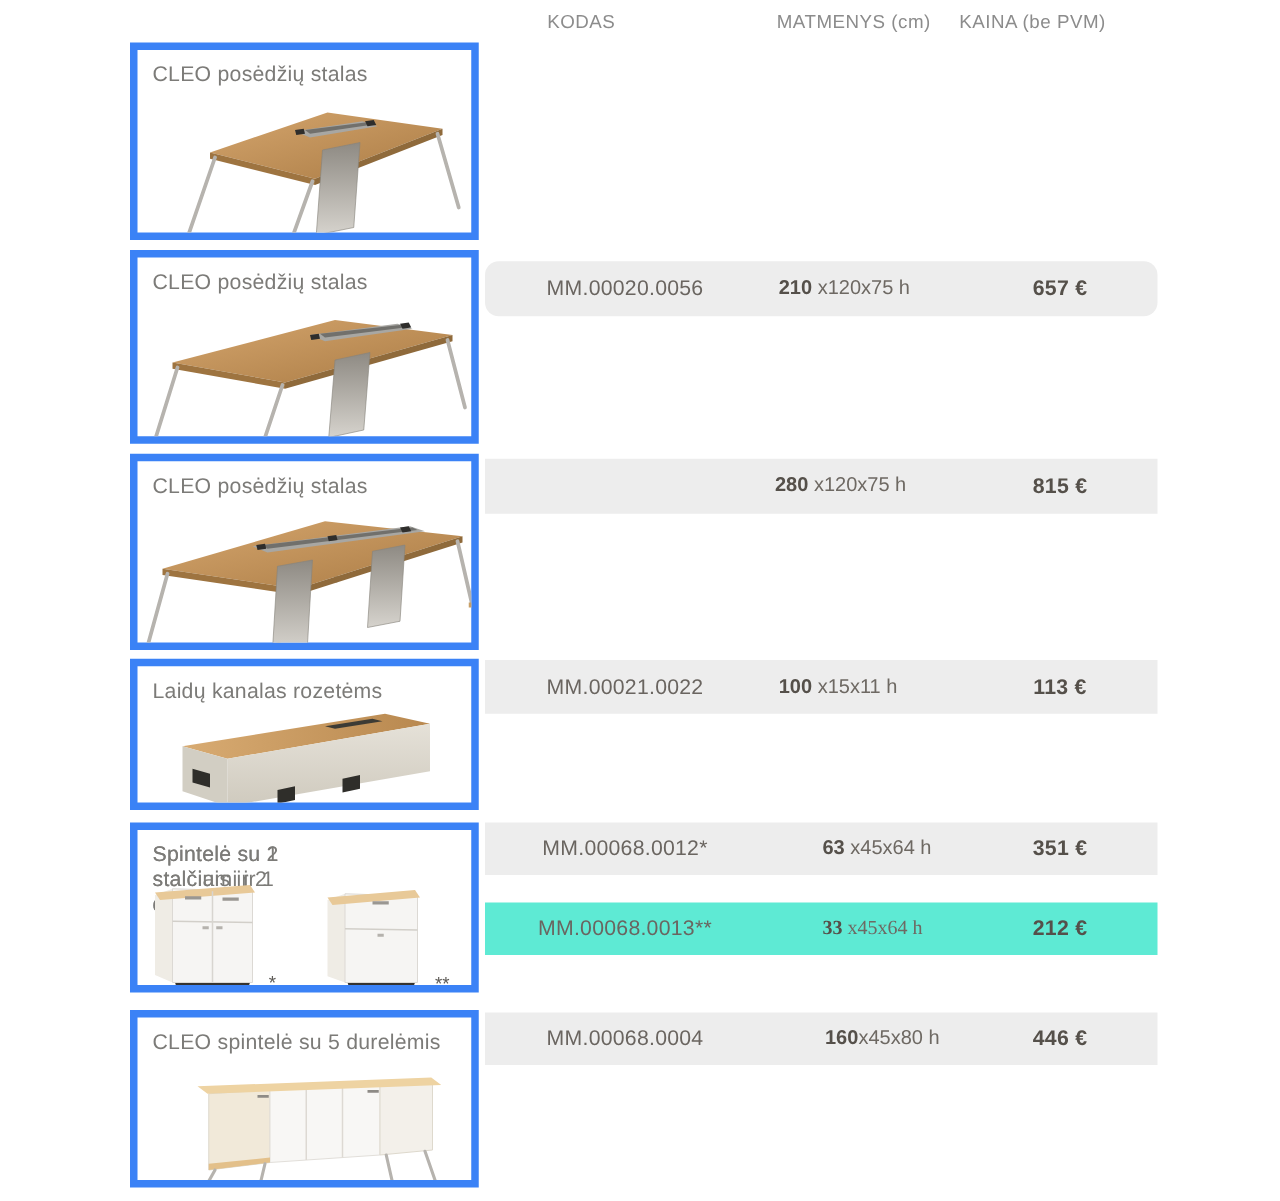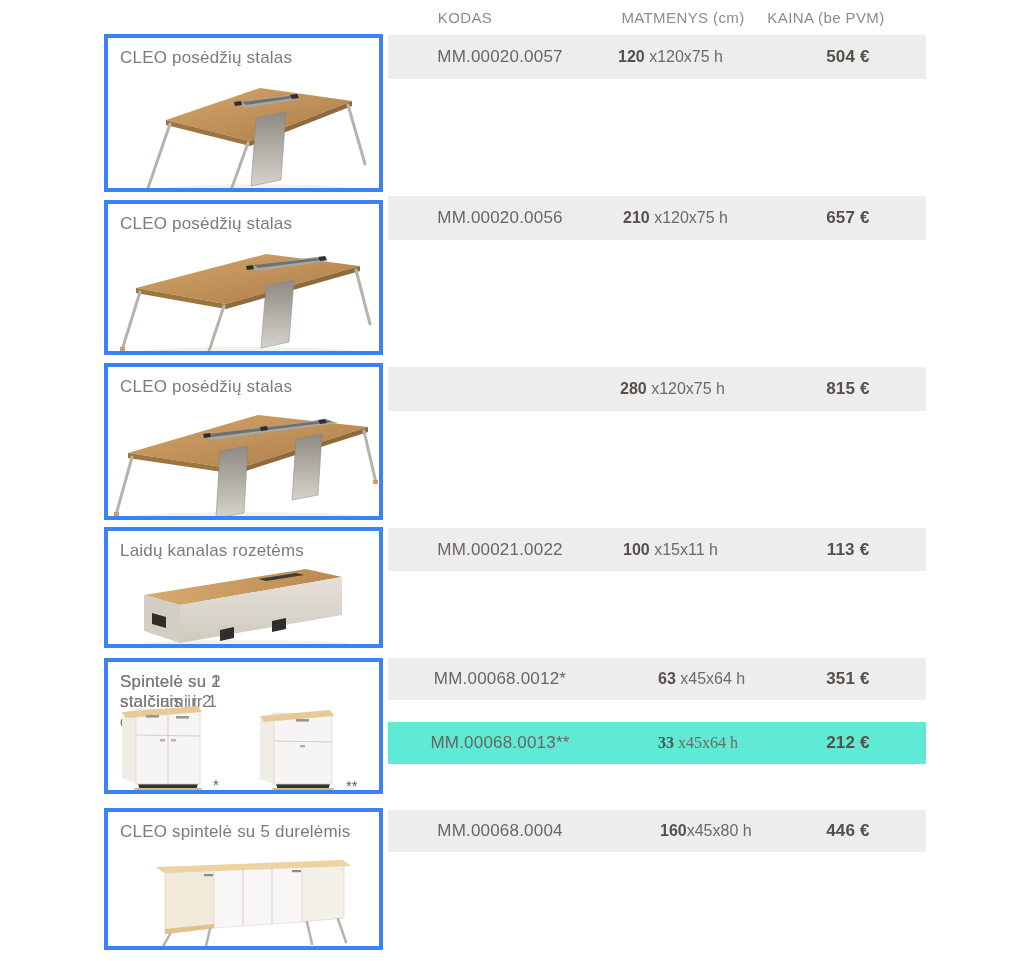--- a/index.html
+++ b/index.html
@@ -6,21 +6,21 @@
   body{font-family:"Liberation Sans","DejaVu Sans",sans-serif;-webkit-font-smoothing:antialiased;}
   .page{position:relative;width:1024px;height:961px;background:#ffffff;overflow:hidden;}
 
   
   .col-header{position:absolute;top:9px;font-size:15px;color:#8c8c8c;letter-spacing:.4px;text-align:center;font-stretch:condensed;}
   .h-kodas{left:390px;width:150px;}
   .h-matmenys{left:608px;width:150px;}
   .h-kaina{left:751px;width:150px;}
 
   
-  .imgbox{position:absolute;left:104px;width:279px;background:#ffffff;border:4px solid #3b82f6;box-sizing:border-box;overflow:hidden;}
+  .imgbox{position:absolute;left:104px;width:279px;background:#ffffff;border:6px solid #3b82f6;box-sizing:border-box;overflow:hidden;}
   .imgbox .label{position:absolute;top:10px;left:12px;right:8px;font-size:17px;color:#7c7b78;letter-spacing:.2px;font-stretch:condensed;}
   .imgbox svg{position:absolute;left:0;top:0;}
   .label-sm{font-size:13.5px;line-height:1.18;}
   .label-left{position:absolute;top:8px;left:9px;width:136px;}
   .label-right{position:absolute;top:8px;left:146px;width:130px;}
   .mark{position:absolute;font-size:15px;color:#5c5955;}
 
   
   .band{position:absolute;left:388px;width:538px;background:#ededed;}
   .band.dark{background:#5eead4;margin-top:16px;}
@@ -58,25 +58,20 @@
       <polygon points="142,103 244,63 244,68 142,108" fill="#8f6a3b"></polygon>
       <polygon points="126,65 180,57 192,61 138,70" fill="#a8a7a3"></polygon>
       <polygon points="134,64 182,58 186,60 138,67" fill="#71706c"></polygon>
       <polygon points="126,64 133,63 134,67 127,68" fill="#2f2e2c"></polygon>
       <polygon points="182,57 189,56 191,60 184,61" fill="#2f2e2c"></polygon>
       <line x1="62" y1="86" x2="40" y2="150" stroke="#b6b3ae" stroke-width="3" stroke-linecap="round"></line>
       <line x1="140" y1="105" x2="122" y2="155" stroke="#b6b3ae" stroke-width="3" stroke-linecap="round"></line>
       <line x1="240" y1="67" x2="257" y2="126" stroke="#b6b3ae" stroke-width="3" stroke-linecap="round"></line>
       <polygon points="148,80 178,74 173,142 143,148" fill="url(#p1)" stroke="#87837c" stroke-width="0.5"></polygon>
     </svg>
-  </div>
-  <div class="band" style="top:35px;height:44px;">
-    <span class="code">MM.00020.0057</span>
-    <span class="dims" style="left:230px;"><b>120</b><span> x120x75 h</span></span>
-    <span class="price">504 €</span>
   </div>
 
   <div class="imgbox" style="top:200px;height:155px;">
     <span class="label">CLEO posėdžių stalas</span>
     <svg width="279" height="155" viewBox="0 0 279 155">
       <defs>
         <linearGradient id="w2" x1="0" y1="0" x2="1" y2="1">
           <stop offset="0" stop-color="#d4a56d"></stop>
             <stop offset="1" stop-color="#ab7c45"></stop>
         </linearGradient>
@@ -95,21 +90,21 @@
       <polygon points="138,62 145,61 146,65 139,66" fill="#2f2e2c"></polygon>
       <polygon points="210,53 217,52 219,56 212,57" fill="#2f2e2c"></polygon>
       <line x1="32" y1="88" x2="14" y2="146" stroke="#b6b3ae" stroke-width="3" stroke-linecap="round"></line>
       <line x1="116" y1="102" x2="100" y2="150" stroke="#b6b3ae" stroke-width="3" stroke-linecap="round"></line>
       <line x1="248" y1="66" x2="262" y2="120" stroke="#b6b3ae" stroke-width="3" stroke-linecap="round"></line>
       <polygon points="158,82 186,76 181,138 153,144" fill="url(#p2)" stroke="#87837c" stroke-width="0.5"></polygon>
       <rect x="12" y="143" width="5" height="4" fill="#c89f66"></rect>
       <rect x="98" y="147" width="5" height="4" fill="#c89f66"></rect>
     </svg>
   </div>
-  <div class="band" style="top:196px;height:44px;">
+  <div class="band" style="top:209px;height:44px;border-radius:11px;">
     <span class="code">MM.00020.0056</span>
     <span class="dims" style="left:235px;"><b>210</b><span> x120x75 h</span></span>
     <span class="price">657 €</span>
   </div>
 
   <div class="imgbox" style="top:363px;height:157px;">
     <span class="label">CLEO posėdžių stalas</span>
     <svg width="279" height="157" viewBox="0 0 279 157">
       <defs>
         <linearGradient id="w3" x1="0" y1="0" x2="1" y2="1">

